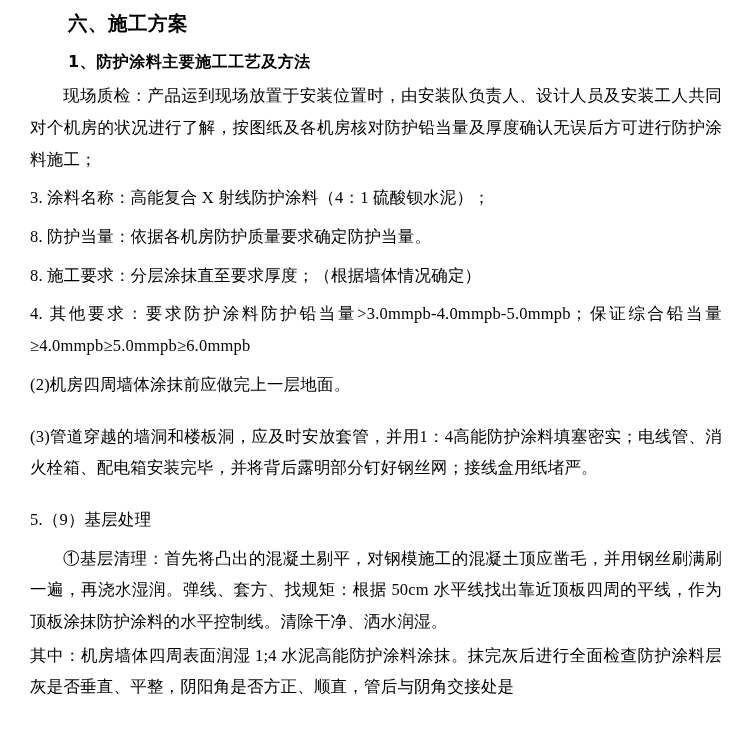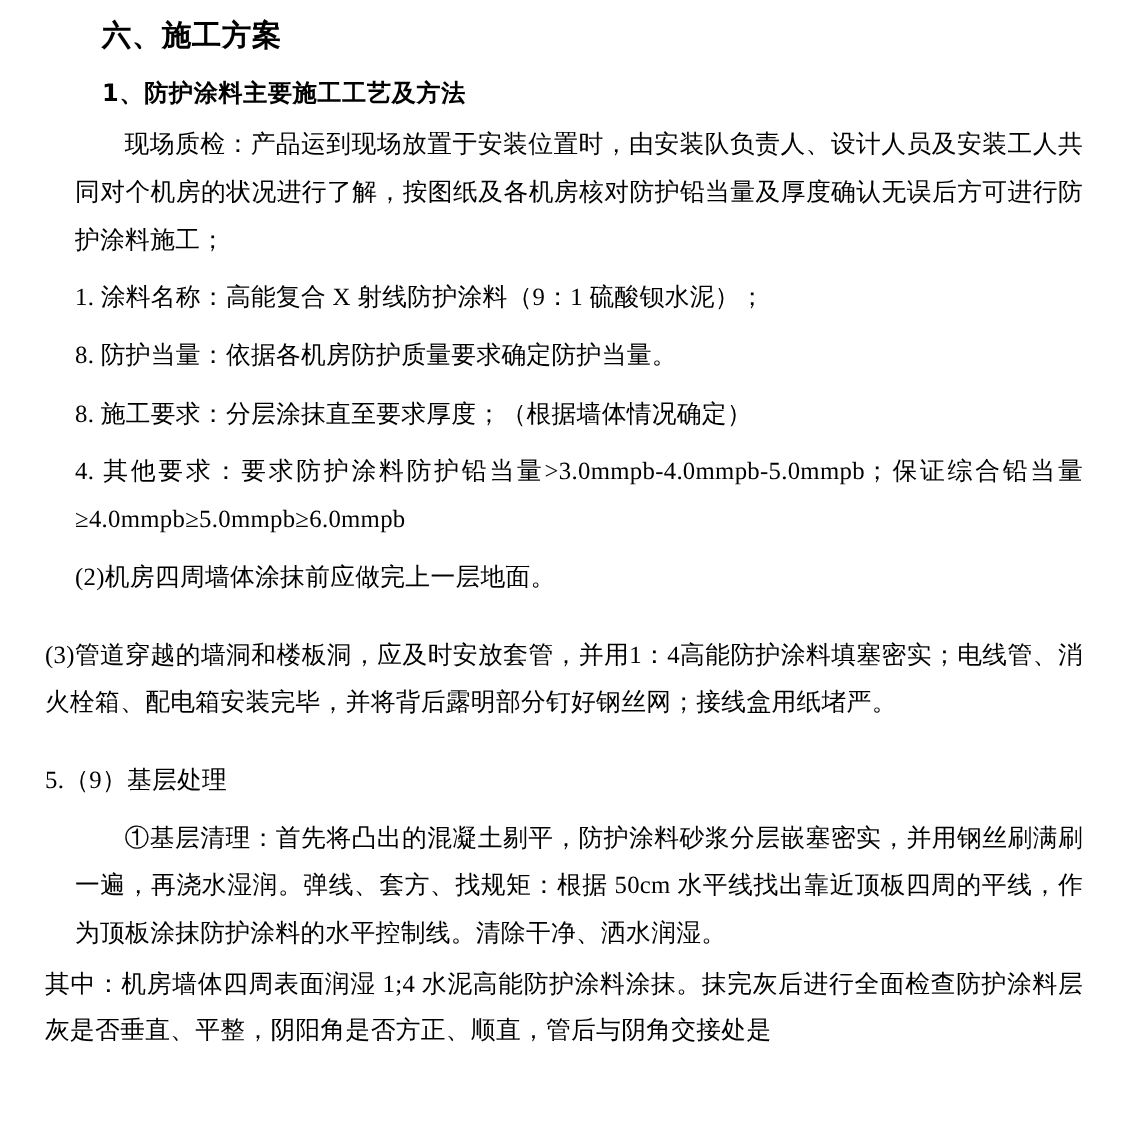--- a/index.html
+++ b/index.html
@@ -43,49 +43,48 @@
     text-align: justify;
     text-justify: inter-ideograph;
     margin: 0 0 2px 0;
     letter-spacing: 0.2px;
   }
   .indent {
     text-indent: 2em;
   }
   .para-gap {
     margin-top: 7px;
-    margin-left: 20px;
   }
   .para-gap-lg {
     margin-top: 20px;
   }
 </style>
 </head>
 <body>
 
 <div class="page">
 
   <div class="h-section">六、施工方案</div>
 
   <div class="h-sub">1、防护涂料主要施工工艺及方法</div>
 
   <p class="para indent para-gap">现场质检：产品运到现场放置于安装位置时，由安装队负责人、设计人员及安装工人共同对个机房的状况进行了解，按图纸及各机房核对防护铅当量及厚度确认无误后方可进行防护涂料施工；</p>
 
-  <p class="para para-gap">1. 涂料名称：高能复合 X 射线防护涂料（9：1 硫酸钡水泥）；</p>
+  <p class="para para-gap">3. 涂料名称：高能复合 X 射线防护涂料（4：1 硫酸钡水泥）；</p>
 
   <p class="para para-gap">8. 防护当量：依据各机房防护质量要求确定防护当量。</p>
 
   <p class="para para-gap">8. 施工要求：分层涂抹直至要求厚度；（根据墙体情况确定）</p>
 
   <p class="para para-gap">4. 其他要求：要求防护涂料防护铅当量&gt;3.0mmpb-4.0mmpb-5.0mmpb；保证综合铅当量≥4.0mmpb≥5.0mmpb≥6.0mmpb</p>
 
 
   <p class="para para-gap">(2)机房四周墙体涂抹前应做完上一层地面。</p>
 
   <p class="para para-gap-lg">(3)管道穿越的墙洞和楼板洞，应及时安放套管，并用1：4高能防护涂料填塞密实；电线管、消火栓箱、配电箱安装完毕，并将背后露明部分钉好钢丝网；接线盒用纸堵严。</p>
 
   <p class="para para-gap-lg">5.（9）基层处理</p>
 
-  <p class="para indent para-gap">①基层清理：首先将凸出的混凝土剔平，防护涂料砂浆分层嵌塞密实，并用钢丝刷满刷一遍，再浇水湿润。弹线、套方、找规矩：根据 50cm 水平线找出靠近顶板四周的平线，作为顶板涂抹防护涂料的水平控制线。清除干净、洒水润湿。</p>
+  <p class="para indent para-gap">①基层清理：首先将凸出的混凝土剔平，对钢模施工的混凝土顶应凿毛，并用钢丝刷满刷一遍，再浇水湿润。弹线、套方、找规矩：根据 50cm 水平线找出靠近顶板四周的平线，作为顶板涂抹防护涂料的水平控制线。清除干净、洒水润湿。</p>
 
   <p class="para">其中：机房墙体四周表面润湿 1;4 水泥高能防护涂料涂抹。抹完灰后进行全面检查防护涂料层灰是否垂直、平整，阴阳角是否方正、顺直，管后与阴角交接处是</p>
 
 </div>
 
 </body></html>

